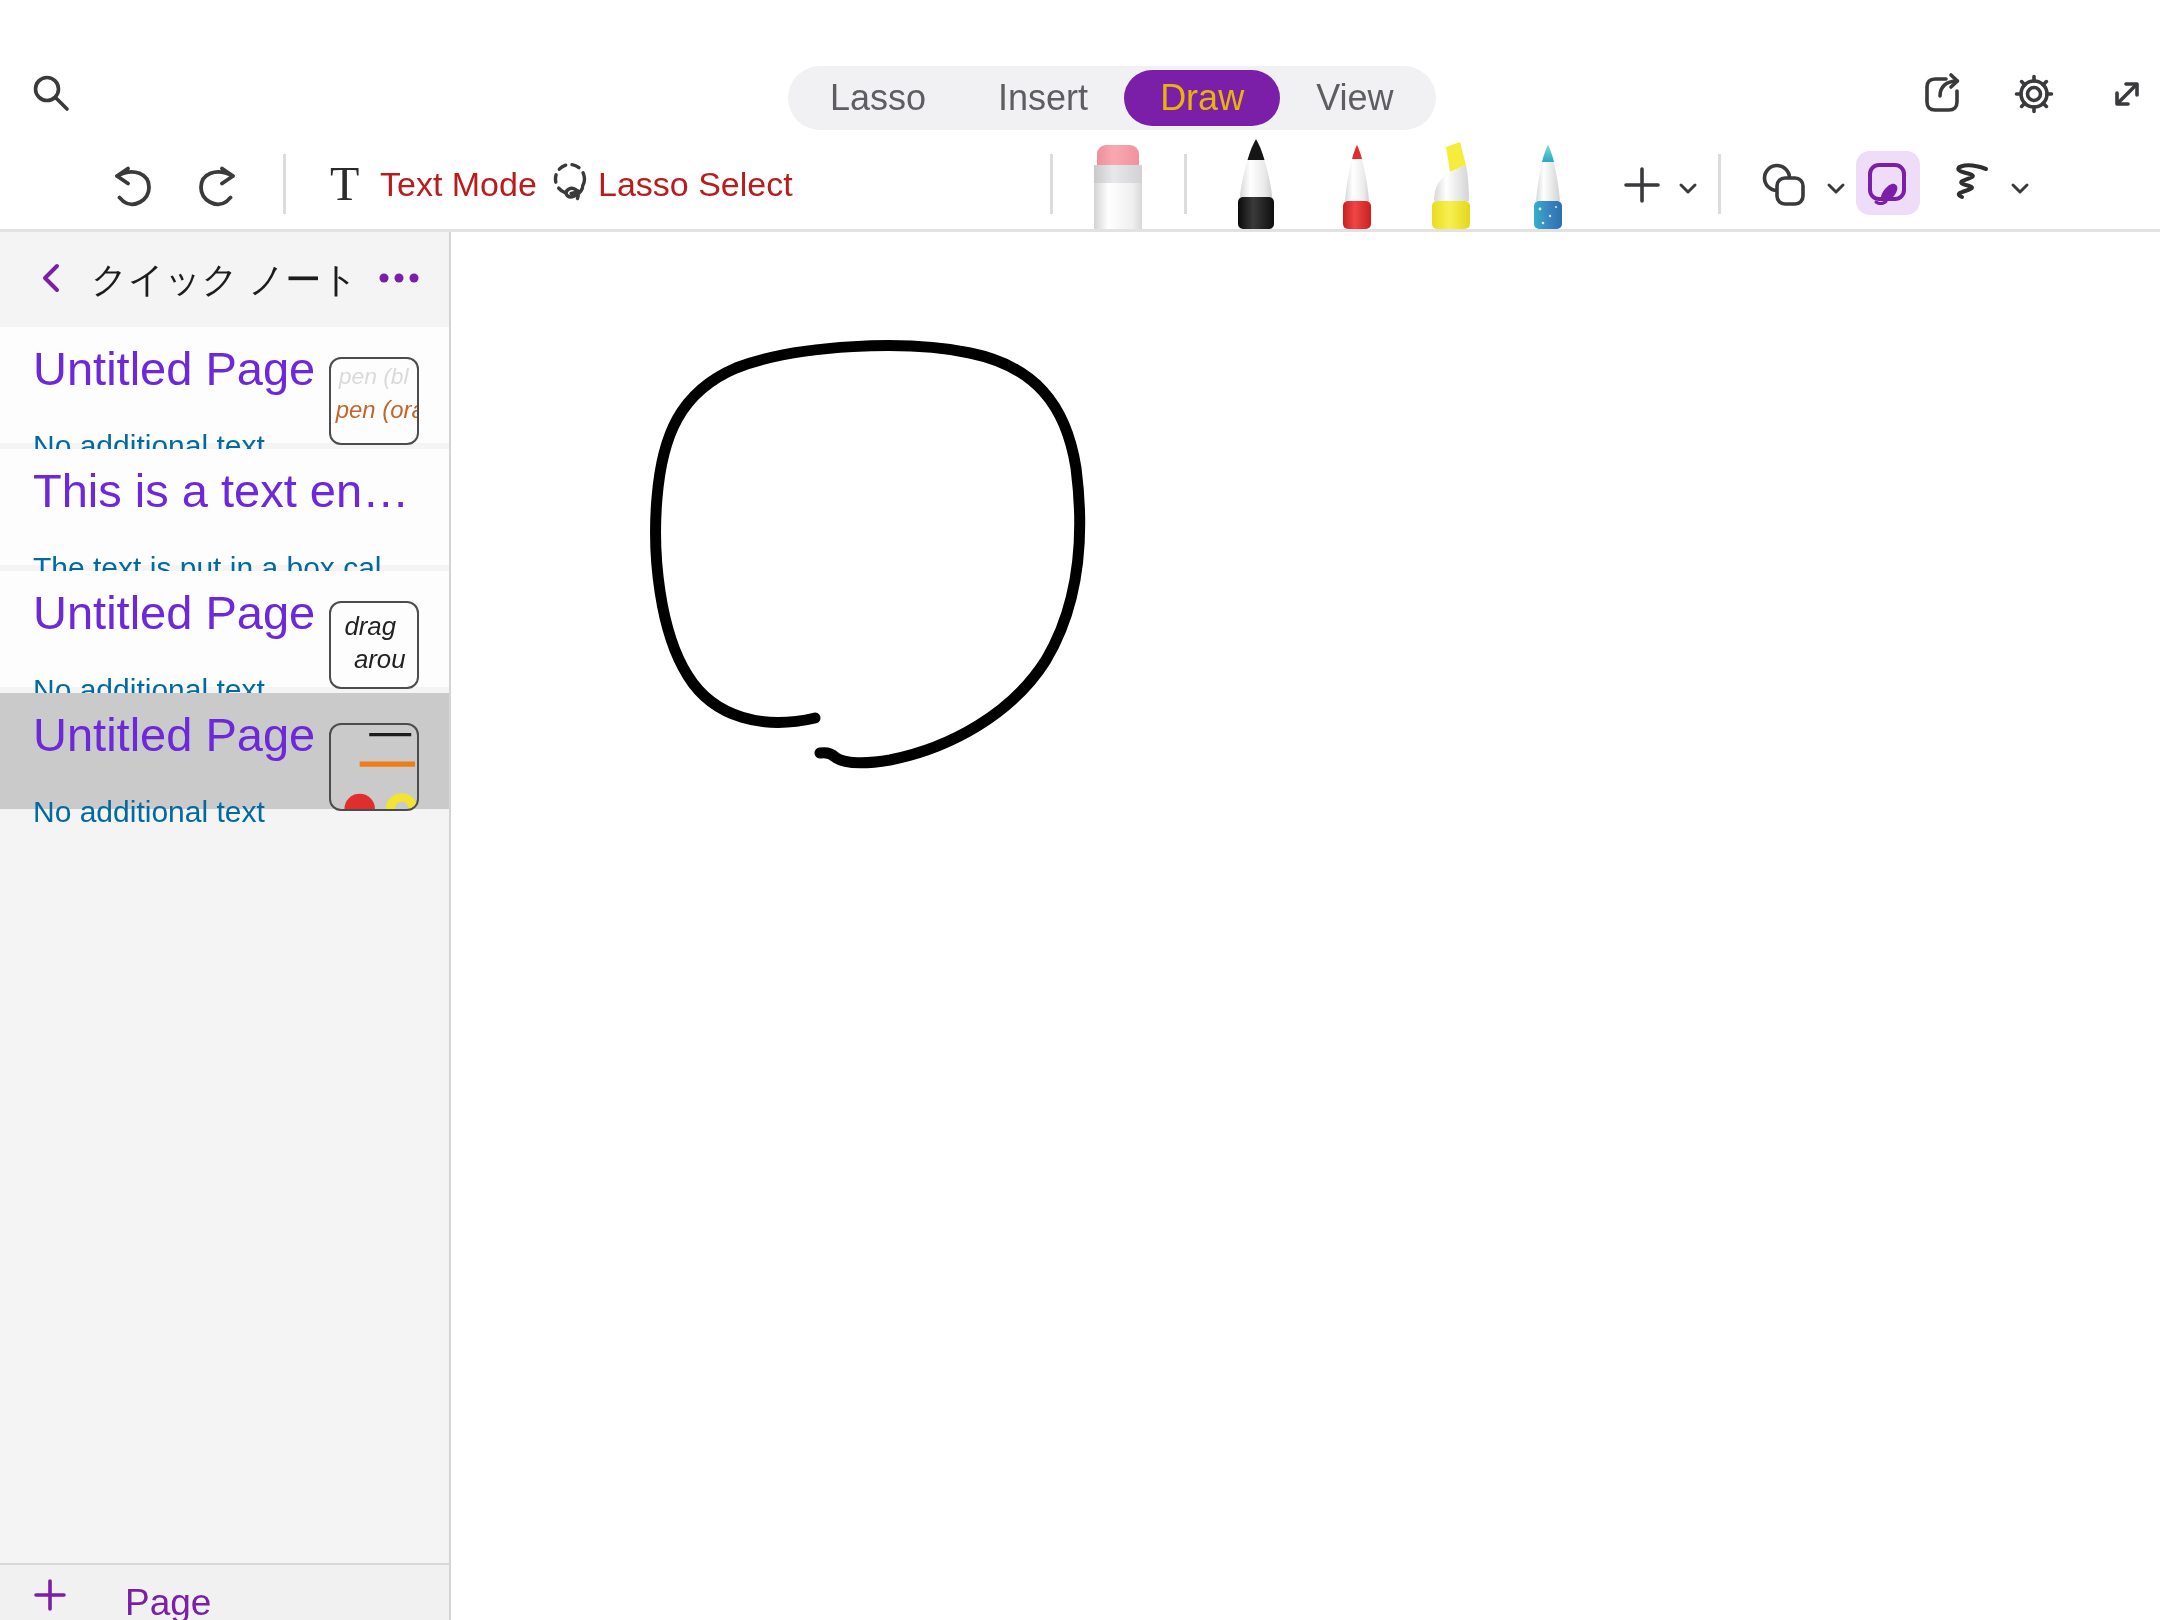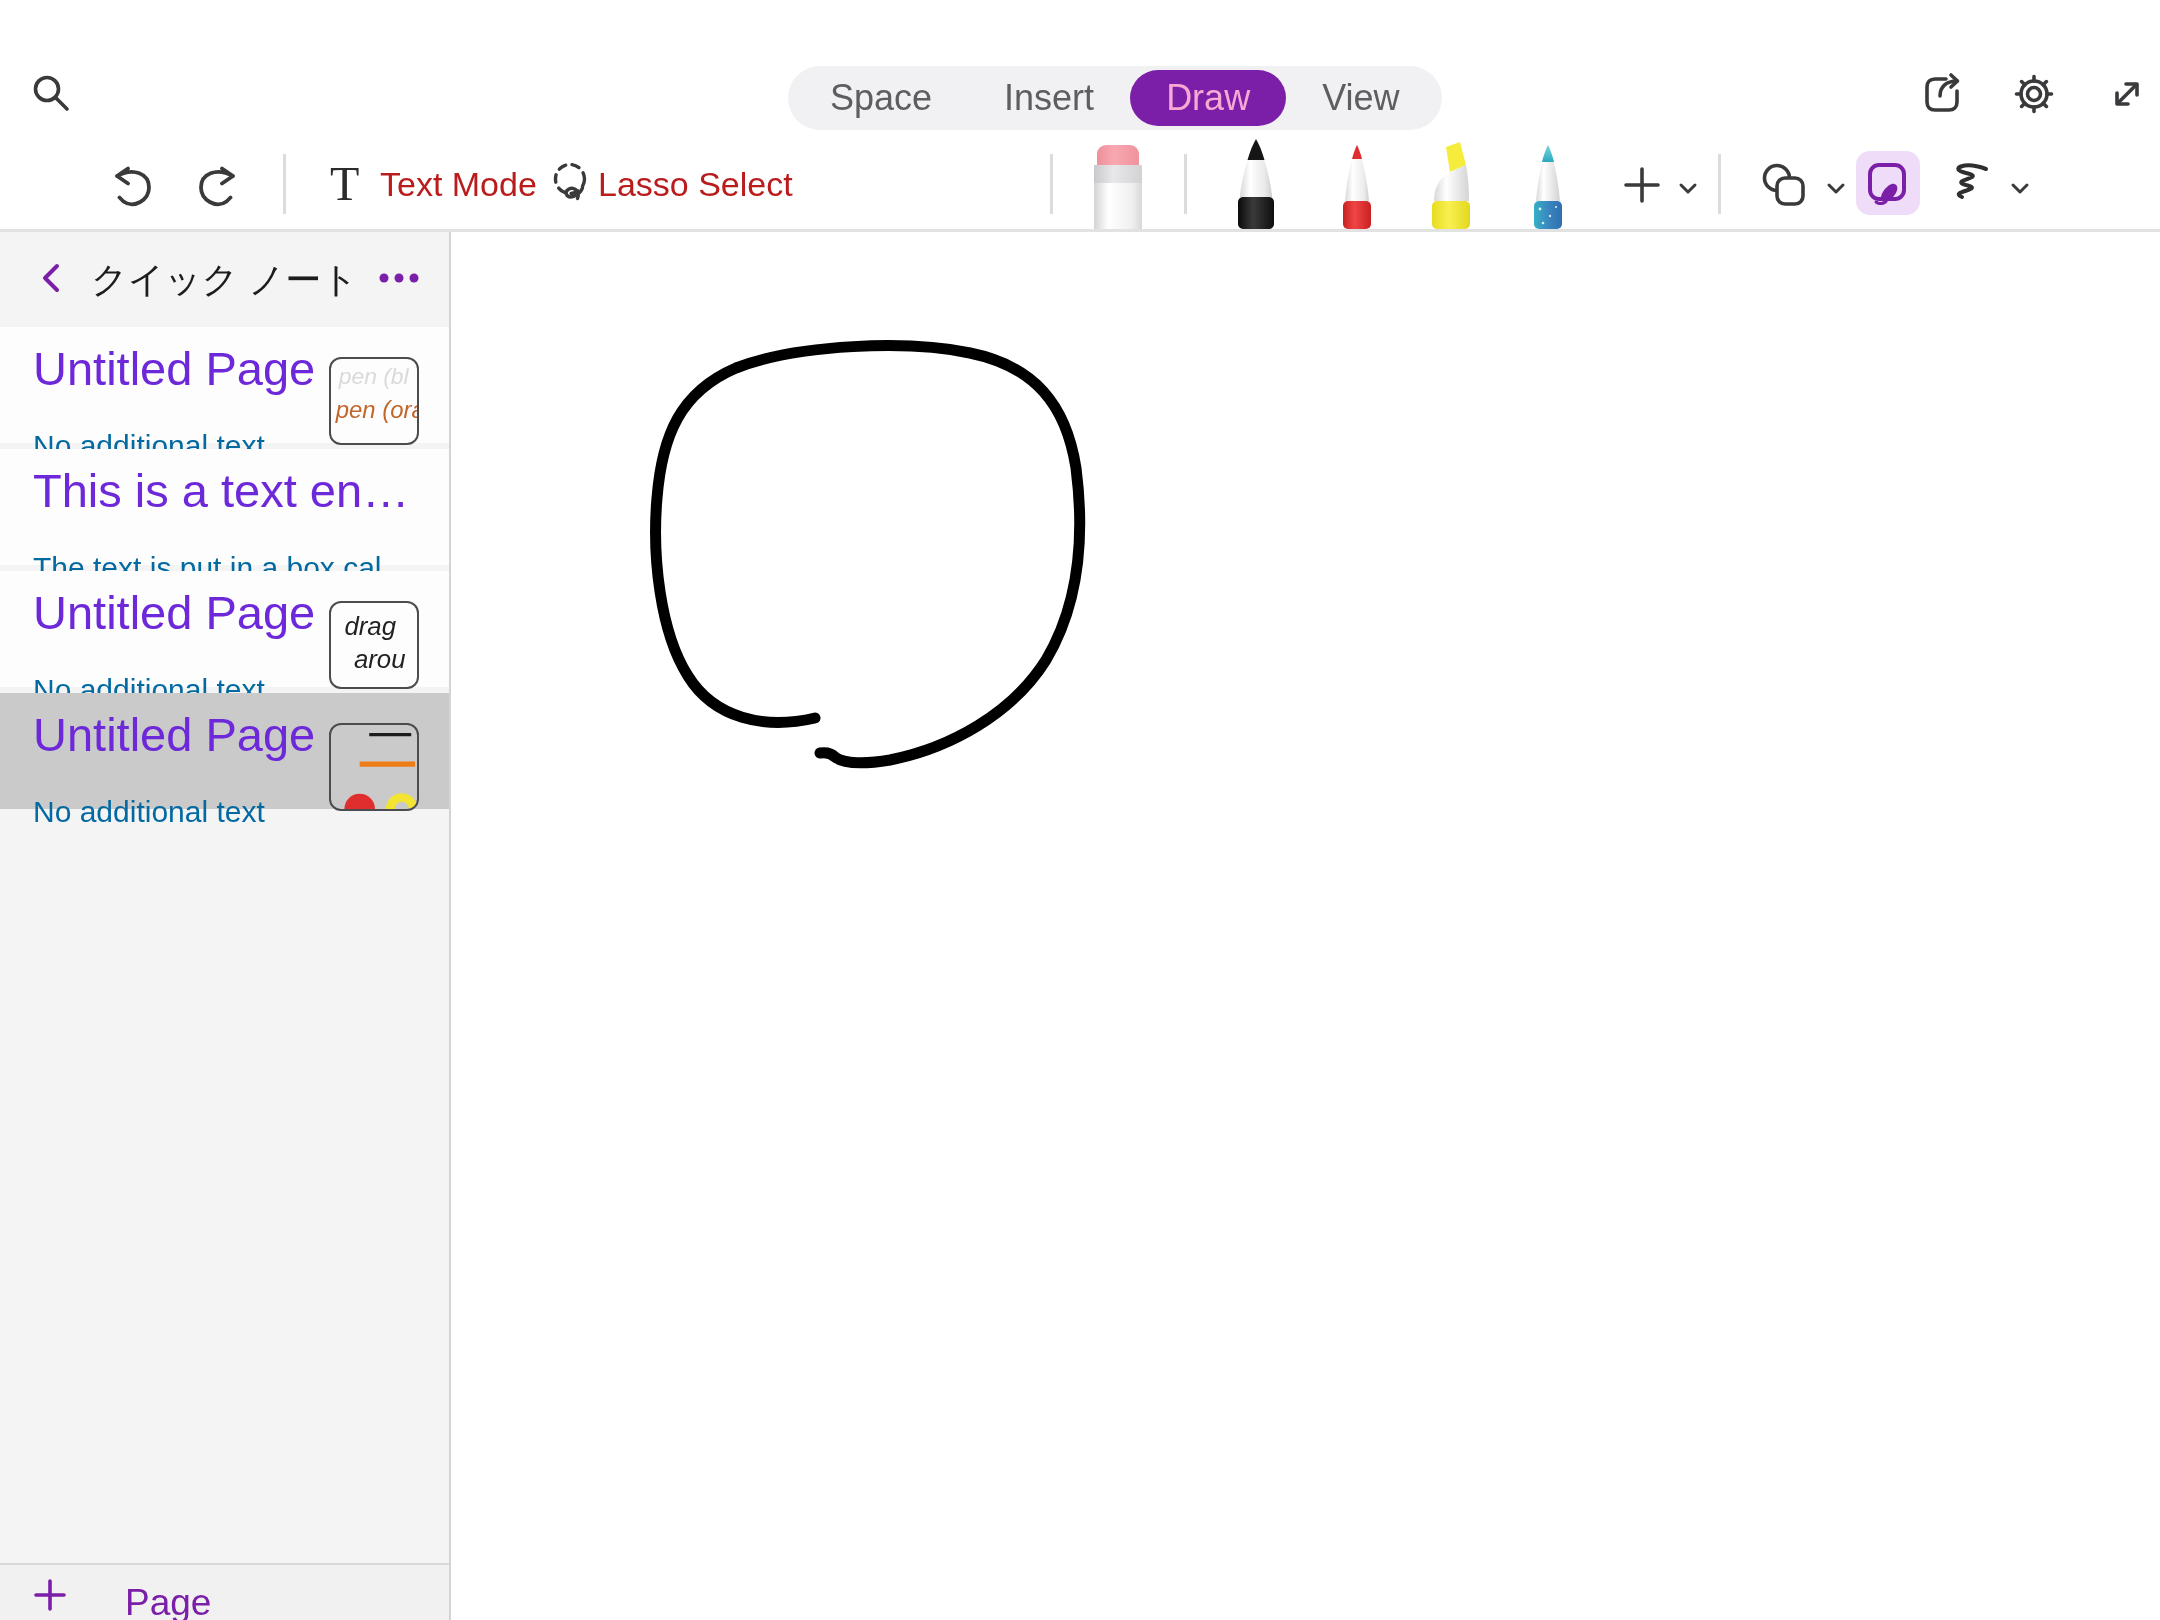--- a/index.html
+++ b/index.html
@@ -5,21 +5,21 @@
   html,body{margin:0;padding:0;width:2160px;height:1620px;overflow:hidden;
     background:#ffffff;font-family:"Liberation Sans","DejaVu Sans",sans-serif;}
   .abs{position:absolute;}
   #stage{position:relative;width:2160px;height:1620px;background:#fff;}
 
   
   .tabbar{left:788px;top:66px;height:64px;border-radius:32px;background:#f1f1f3;
     display:flex;align-items:center;padding:0 6px;}
   .tab{font-size:36px;color:#5e5e62;padding:0 36px;height:56px;line-height:56px;
     border-radius:28px;cursor:default;}
-  .tab.active{background:#7b1fa8;color:#f9a8d4;}
+  .tab.active{background:#7b1fa8;color:#eab308;}
 
   
   .tool-label{font-size:34px;color:#b91c1c;white-space:nowrap;}
   .vdiv{width:3px;height:60px;background:#dcdcde;top:154px;}
   .bottom-border{left:0;top:229px;width:2160px;height:3px;background:#e2e2e3;}
   .ink-btn{left:1856px;top:151px;width:64px;height:64px;border-radius:14px;
     background:#eedcf8;display:flex;align-items:center;justify-content:center;}
 
   
   #sidebar{left:0;top:232px;width:451px;height:1576px;background:#f4f4f5;
@@ -50,21 +50,21 @@
   <div class="abs" style="left:28px;top:70px;width:48px;height:48px;">
     <svg width="48" height="48" viewBox="0 0 48 48">
       <g fill="none" stroke="#3a3a3c" stroke-width="3.6" stroke-linecap="round">
         <circle cx="19" cy="19" r="11.5"></circle>
           <path d="M28 28 L39 39"></path>
       </g>
     </svg>
   </div>
 
   <div class="abs tabbar">
-    <div class="tab">Space</div>
+    <div class="tab">Lasso</div>
     <div class="tab">Insert</div>
     <div class="tab active">Draw</div>
     <div class="tab">View</div>
   </div>
 
   <div class="abs" style="left:1918px;top:70px;">
     <svg width="48" height="48" viewBox="0 0 48 48">
       <g fill="none" stroke="#3a3a3c" stroke-width="3.6" stroke-linecap="round" stroke-linejoin="round">
         <path d="M28 9 H17 C12 9 9 12 9 17 v15 c0 5 3 8 8 8 h14 c5 0 8-3 8-8 V21"></path>
         <path d="M22 26 C22 17 28 11 39 11"></path>

